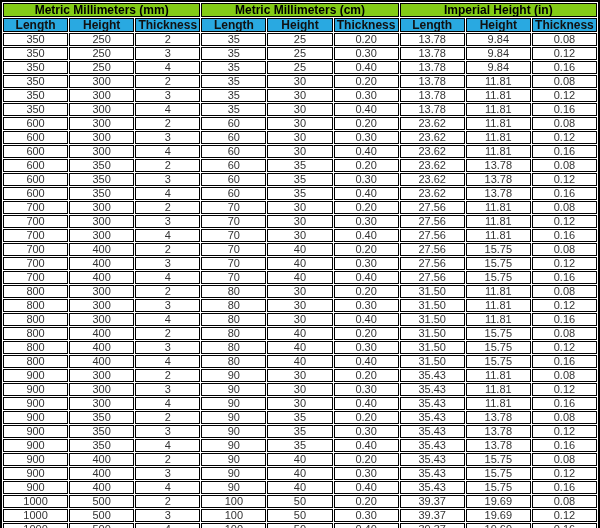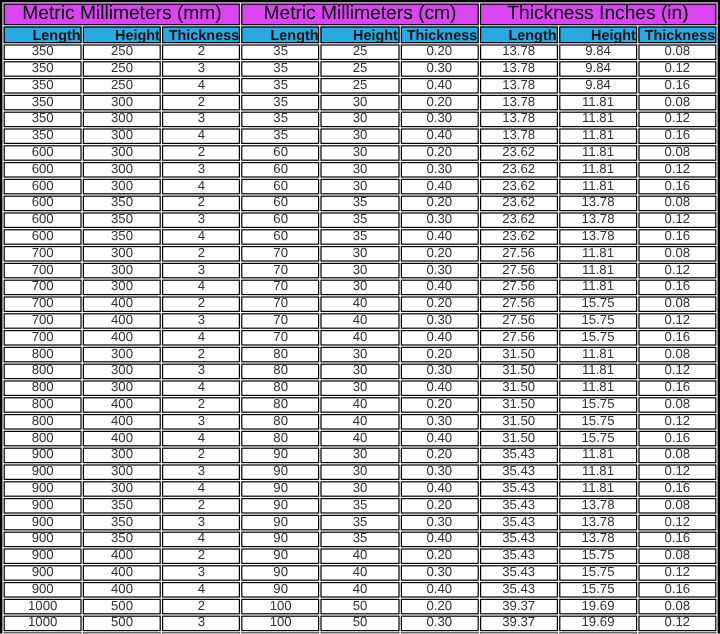--- a/index.html
+++ b/index.html
@@ -27,51 +27,50 @@
     border: 1px solid #000000;
     padding: 0;
     margin: 0;
     text-align: center;
     vertical-align: middle;
     overflow: hidden;
     white-space: nowrap;
     line-height: 1;
   }
   table.conv th.group {
-    background: #d946ef;
+    background: #84cc16;
     color: #000000;
-    font-size: 16px;
-    font-weight: normal;
+    font-size: 12px;
+    font-weight: bold;
   }
   table.conv th.col {
     background: #29A9E1;
     color: #111111;
     font-size: 12px;
     font-weight: bold;
-    text-align: right;
   }
   table.conv td {
     background: #ffffff;
     color: #333333;
     font-size: 11px;
     font-weight: normal;
   }
 </style>
 </head>
 <body>
 
 <table class="conv">
   <colgroup>
     <col span="9">
   </colgroup>
   <thead>
     <tr>
       <th class="group" colspan="3">Metric Millimeters (mm)</th>
       <th class="group" colspan="3">Metric Millimeters (cm)</th>
-      <th class="group" colspan="3">Thickness Inches (in)</th>
+      <th class="group" colspan="3">Imperial Height (in)</th>
     </tr>
     <tr>
       <th class="col">Length</th>
       <th class="col">Height</th>
       <th class="col">Thickness</th>
       <th class="col">Length</th>
       <th class="col">Height</th>
       <th class="col">Thickness</th>
       <th class="col">Length</th>
       <th class="col">Height</th>

